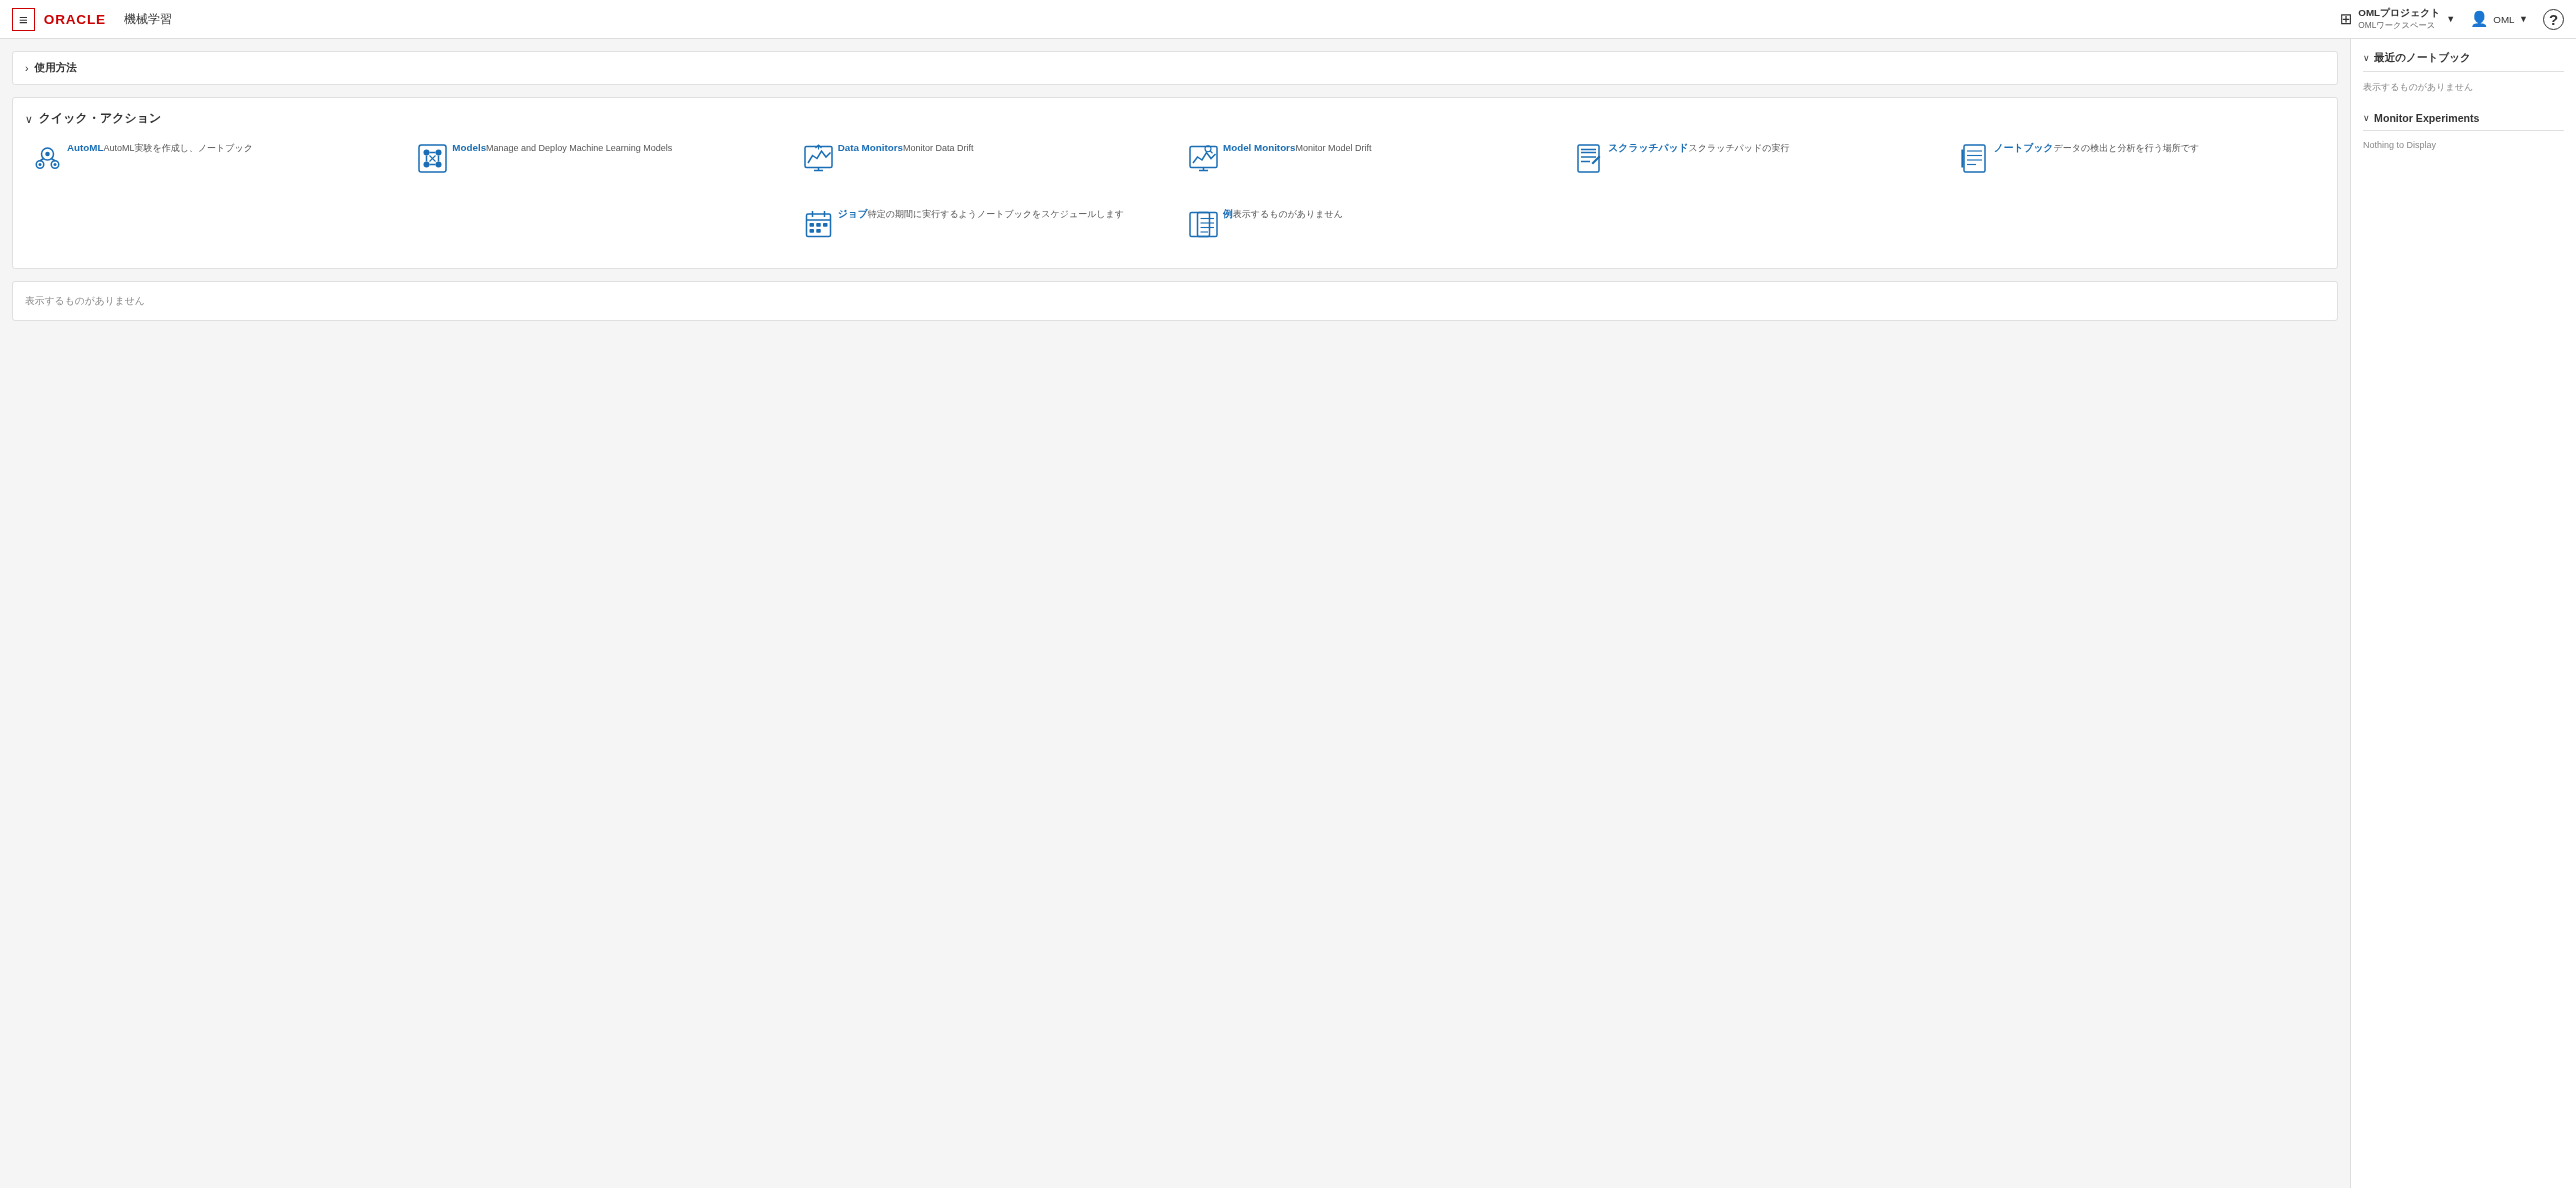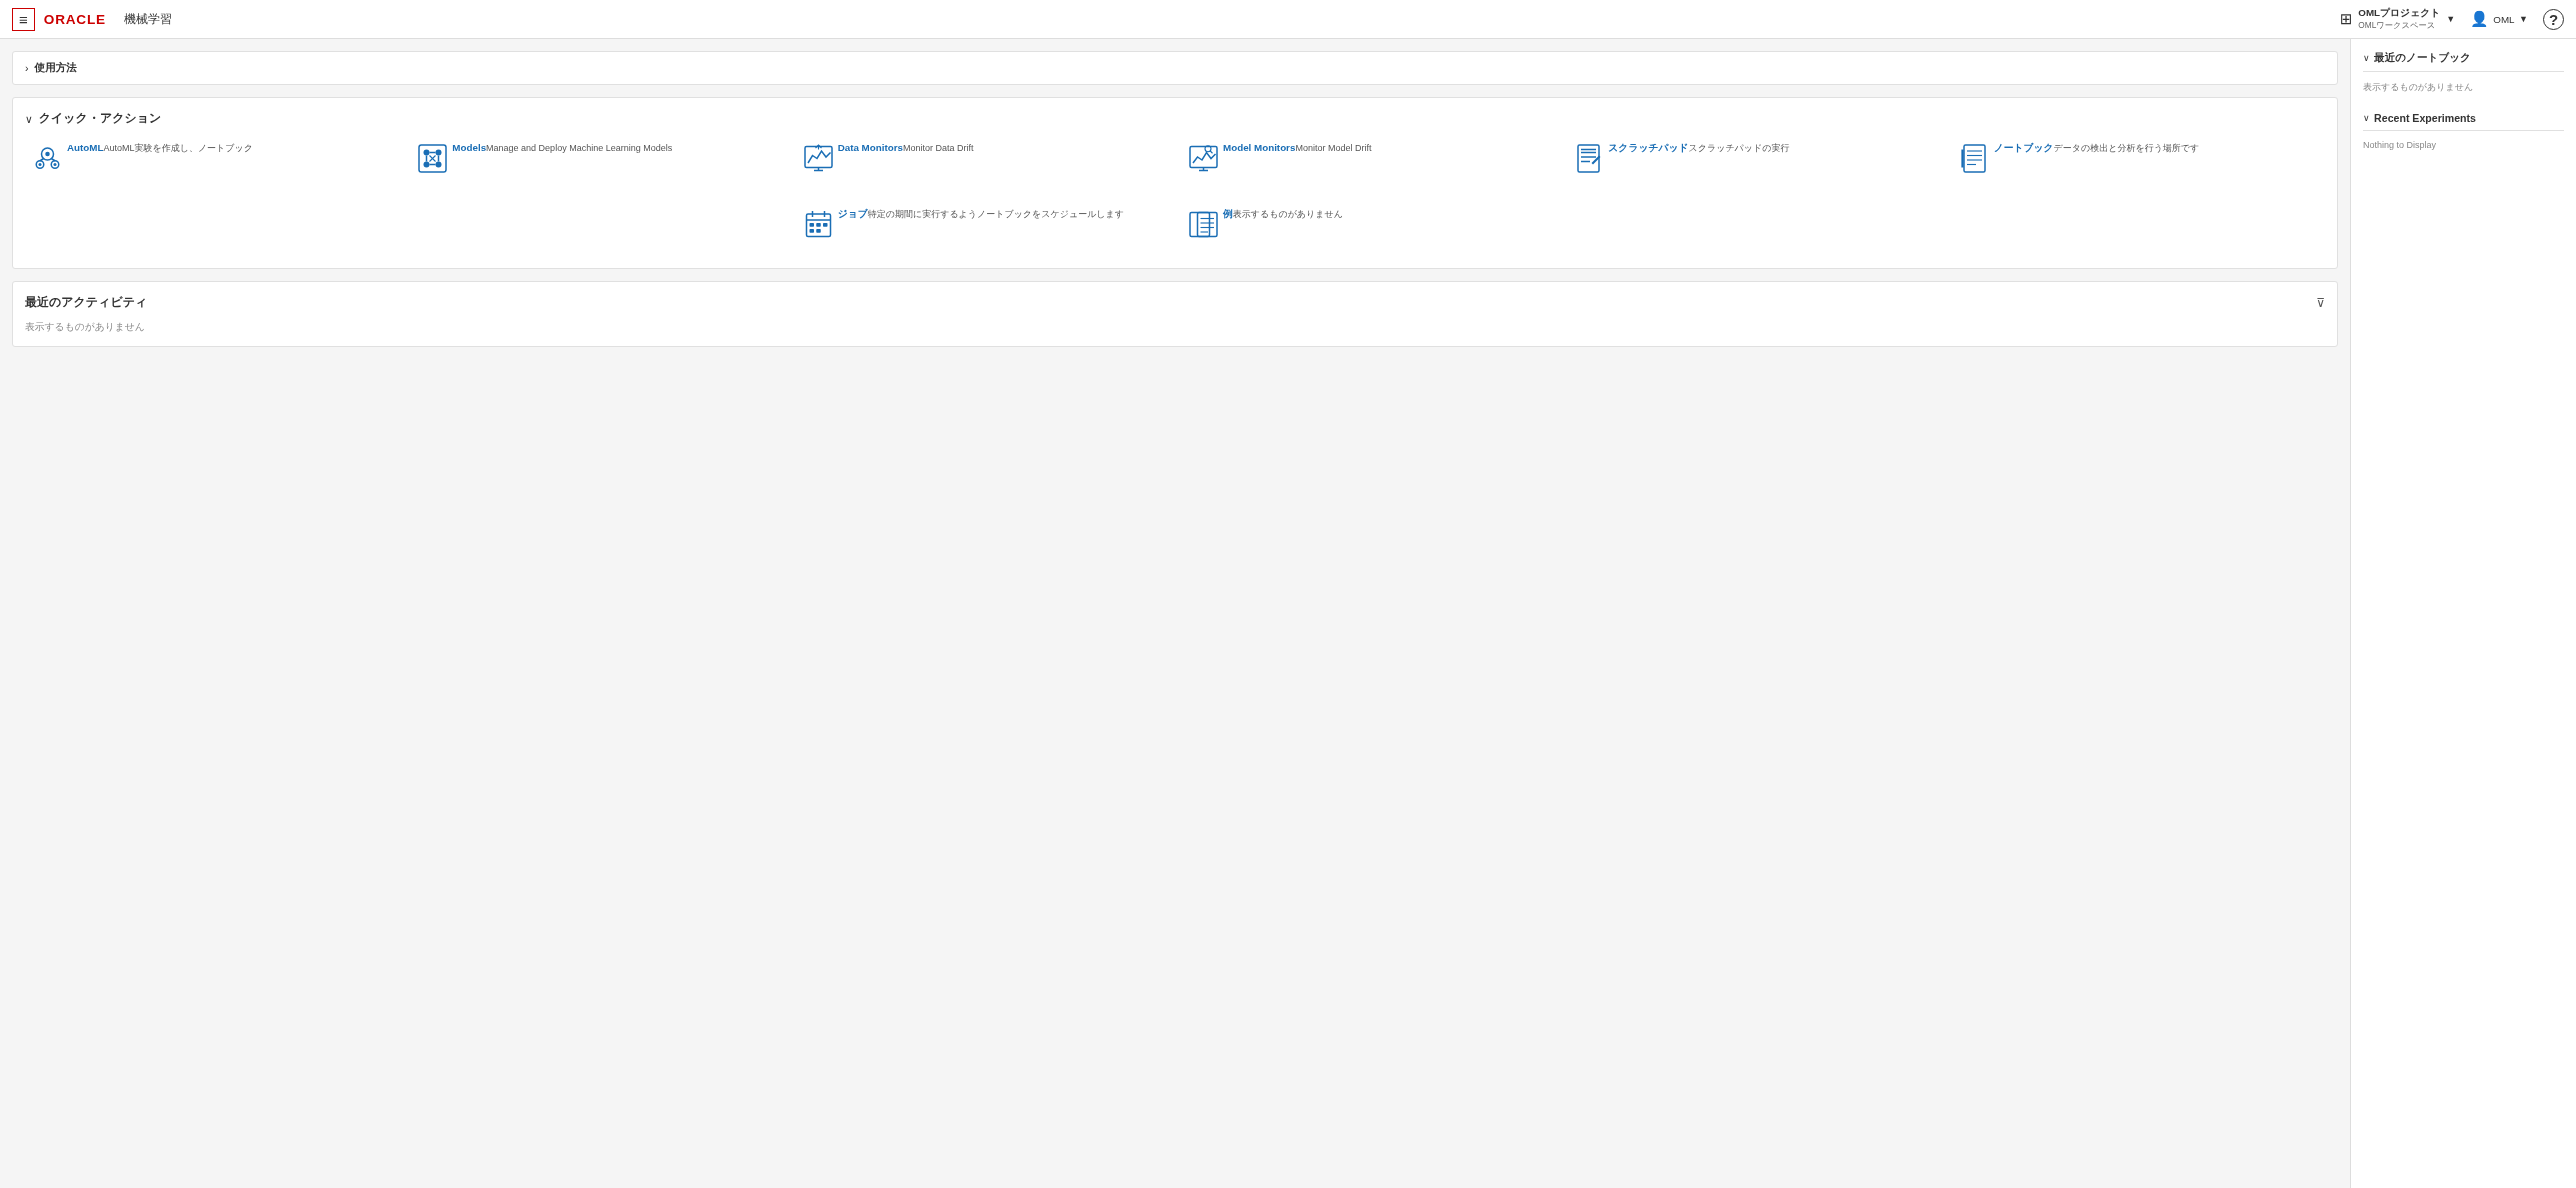--- a/index.html
+++ b/index.html
@@ -455,42 +455,38 @@
               <line x1="18" y1="32" x2="28" y2="32" stroke="#1a6eb5" stroke-width="1.5"></line>
             </svg>
           </div>
           <span class="quick-action-title">例</span>
           <span class="quick-action-desc">表示するものがありません</span>
         </div>
       </div>
     </div>
 
     <div class="recent-activity">
-      <div class="recent-activity-header">
-        <span class="recent-activity-title">最近のアクティビティ</span>
-        <span class="filter-icon">⊽</span>
-      </div>
       <span class="empty-text">表示するものがありません</span>
     </div>
 
   </div>
 
   <div class="right-sidebar">
 
     <div class="sidebar-section">
       <div class="sidebar-section-header">
         <span class="sidebar-toggle">∨</span>
         <span class="sidebar-section-title">最近のノートブック</span>
       </div>
       <span class="sidebar-empty-text">表示するものがありません</span>
     </div>
 
     <div class="sidebar-section">
       <div class="sidebar-section-header">
         <span class="sidebar-toggle">∨</span>
-        <span class="sidebar-section-title">Recent Experiments</span>
+        <span class="sidebar-section-title">Monitor Experiments</span>
       </div>
       <span class="sidebar-empty-text">Nothing to Display</span>
     </div>
 
   </div>
 </div>
 
 
 </body></html>

